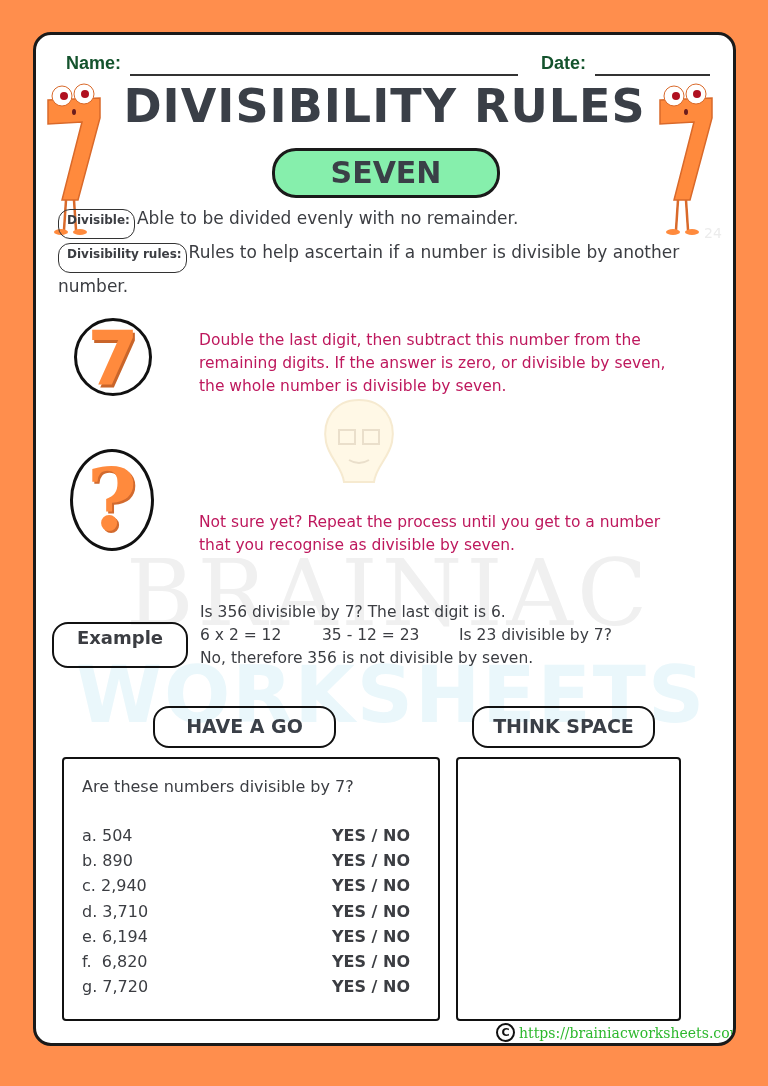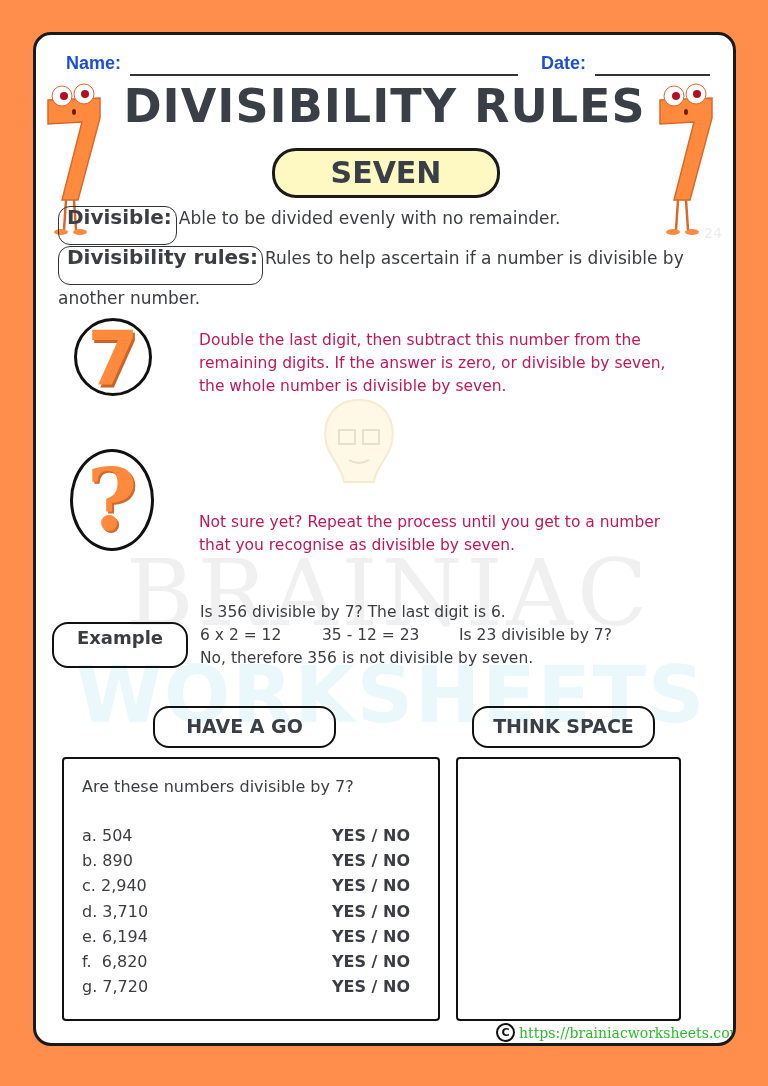--- a/index.html
+++ b/index.html
@@ -4,26 +4,26 @@
 <style>
   * { box-sizing: border-box; margin: 0; padding: 0; }
   html, body { width: 768px; height: 1086px; overflow: hidden; }
   body { background: #FF8E4D; font-family: "DejaVu Sans", sans-serif; color: #3b3d42; position: relative; }
   .card { position: absolute; left: 33px; top: 32px; width: 703px; height: 1014px; background: #fff; border: 3px solid #1a1a1a; border-radius: 18px; overflow: hidden; }
   .abs { position: absolute; }
   .wm-brainiac { left: 90px; top: 505px; font-family: "DejaVu Serif", serif; font-size: 92px; color: #f0f0f0; letter-spacing: 4px; white-space: nowrap; }
   .wm-work { left: 40px; top: 615px; font-family: "DejaVu Sans", sans-serif; font-weight: bold; font-size: 78px; color: #eaf7fb; letter-spacing: 2px; white-space: nowrap; }
   .wm-bulb { left: 278px; top: 355px; width: 90px; height: 110px; }
   .wm-24 { left: 668px; top: 190px; font-size: 14px; color: #ececec; }
-  .namerow { left: 30px; top: 18px; font-family: "Liberation Sans", sans-serif; font-weight: bold; font-size: 18px; color: #1d4ed8; }
+  .namerow { left: 30px; top: 18px; font-family: "Liberation Sans", sans-serif; font-weight: bold; font-size: 18px; color: #14532d; }
   .uline { display: inline-block; border-bottom: 2px solid #333; vertical-align: baseline; }
   .title { left: 0; width: 100%; top: 44px; text-align: center; font-family: "DejaVu Sans", sans-serif; font-weight: bold; font-size: 46px; color: #3a3f47; letter-spacing: 1px; }
-  .seven-pill { left: 236px; top: 113px; width: 228px; height: 50px; background: #fef9c3; border: 3px solid #1a1a1a; border-radius: 24px; text-align: center; line-height: 44px; font-family: "DejaVu Sans", sans-serif; font-weight: bold; font-size: 30px; color: #3a3f47; }
+  .seven-pill { left: 236px; top: 113px; width: 228px; height: 50px; background: #86efac; border: 3px solid #1a1a1a; border-radius: 24px; text-align: center; line-height: 44px; font-family: "DejaVu Sans", sans-serif; font-weight: bold; font-size: 30px; color: #3a3f47; }
   .defs { left: 22px; top: 170px; width: 660px; font-family: "DejaVu Sans", sans-serif; font-size: 17px; line-height: 27px; color: #3b3d42; }
-  .term { display: inline-block; border: 1.5px solid #333; border-radius: 12px; padding: 0 4px 17px 8px; line-height: 20px; font-weight: bold; font-size: 20px; margin-right: 2px; }
+  .term { display: inline-block; border: 1.5px solid #333; border-radius: 12px; padding: 0 4px 8px 8px; line-height: 20px; font-weight: bold; font-size: 12px; margin-right: 2px; }
   .circle { border: 3px solid #111; border-radius: 50%; display: flex; align-items: center; justify-content: center; }
   .c7 { left: 38px; top: 283px; width: 78px; height: 78px; }
   .cq { left: 34px; top: 414px; width: 84px; height: 102px; }
   .big7 { font-family: "DejaVu Sans", sans-serif; font-weight: bold; font-size: 74px; color: #FF8A3D; text-shadow: 2px 3px 0 #c9652a; line-height: 1; margin-top: 2px; }
   .bigq { font-family: "DejaVu Serif", serif; font-weight: bold; font-size: 86px; color: #FF8A3D; text-shadow: 2px 2px 0 #d26a2e; line-height: 1; }
   .rule { left: 163px; width: 490px; font-family: "DejaVu Sans", sans-serif; font-size: 15.5px; line-height: 23px; color: #be185d; }
   .r1 { top: 294px; }
   .r2 { top: 446px; margin-top: 30px; }
   .example-pill { left: 16px; top: 587px; width: 136px; height: 46px; border: 2.5px solid #111; border-radius: 16px; text-align: center; line-height: 28px; font-family: "DejaVu Sans", sans-serif; font-weight: bold; font-size: 18px; color: #3b3d42; }
   .example { left: 164px; top: 566px; font-family: "DejaVu Sans", sans-serif; font-size: 15.5px; line-height: 23px; color: #3b3d42; }

